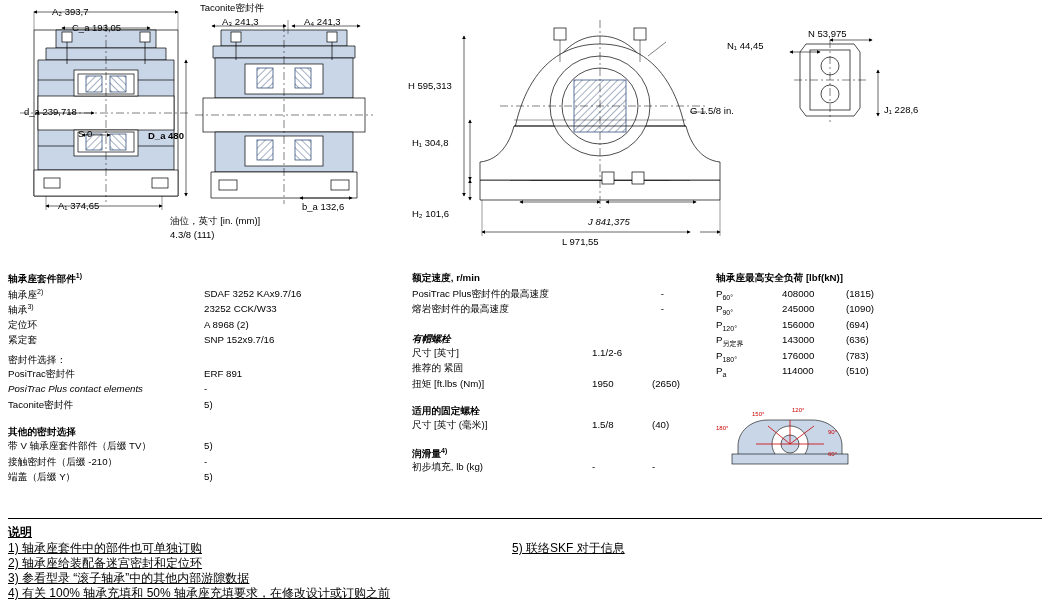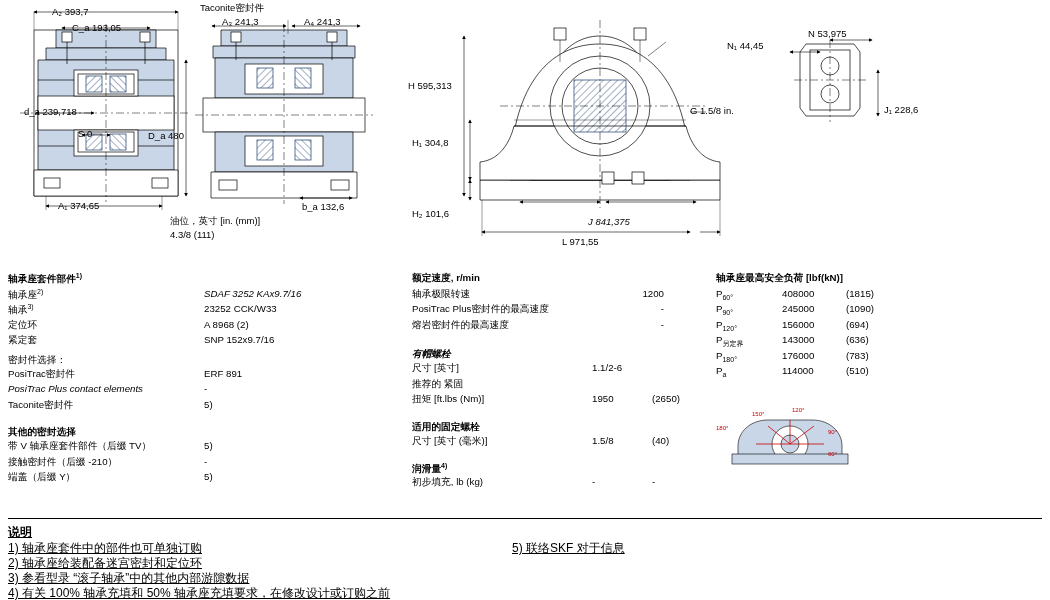--- a/index.html
+++ b/index.html
@@ -219,21 +219,21 @@
       <line x1="830" y1="40" x2="872" y2="40" marker-start="url(#arrS)" marker-end="url(#arr)"></line>
       <line x1="878" y1="70" x2="878" y2="116" marker-start="url(#arrS)" marker-end="url(#arr)"></line>
     </g>
   </g>
 </svg>
 
 <div class="abs lbl" style="left:52px;top:6px;">A₂ 393,7</div>
 <div class="abs lbl" style="left:72px;top:22px;">C_a 193,05</div>
 <div class="abs lbl" style="left:24px;top:106px;">d_a 239,718</div>
 <div class="abs lbl" style="left:78px;top:128px;">S 0</div>
-<div class="abs lbl" style="left:148px;top:130px;">D_a 480</div>
+<div class="abs lbl" style="left:148px;top:130px;font-weight:bold;">D_a 480</div>
 <div class="abs lbl" style="left:58px;top:200px;">A₁ 374,65</div>
 
 <div class="abs lbl" style="left:200px;top:2px;">Taconite密封件</div>
 <div class="abs lbl" style="left:222px;top:16px;">A₃ 241,3</div>
 <div class="abs lbl" style="left:304px;top:16px;">A₄ 241,3</div>
 <div class="abs lbl" style="left:302px;top:201px;">b_a 132,6</div>
 <div class="abs lbl" style="left:170px;top:215px;">油位，英寸 [in. (mm)]</div>
 <div class="abs lbl" style="left:170px;top:229px;">4.3/8        (111)</div>
 
 <div class="abs lbl" style="left:408px;top:80px;">H 595,313</div>
@@ -248,21 +248,21 @@
 <div class="abs lbl" style="left:884px;top:104px;">J₁ 228,6</div>
 
 </div>
 
 <div class="tbl" style="left:8px;top:272px;width:370px;">
   <div class="row hdr">
     <span class="c1"><span>轴承座套件部件</span><span class="sup">1)</span></span>
   </div>
   <div class="row">
     <span class="c1"><span>轴承座</span><span class="sup">2)</span></span>
-    <span class="c2" style="left:196px;font-style:italic;">SDAF 3252 KAx9.7/16</span>
+    <span class="c2" style="left:196px;">SDAF 3252 KAx9.7/16</span>
   </div>
   <div class="row">
     <span class="c1"><span>轴承</span><span class="sup">3)</span></span>
     <span class="c2" style="left:196px;">23252 CCK/W33</span>
   </div>
   <div class="row">
     <span class="c1">定位环</span>
     <span class="c2" style="left:196px;">A 8968 (2)</span>
   </div>
   <div class="row">
@@ -297,24 +297,20 @@
   </div>
   <div class="row">
     <span class="c1">端盖（后缀 Y）</span>
     <span class="c2" style="left:196px;">5)</span>
   </div>
 </div>
 
 <div class="tbl" style="left:412px;top:272px;width:300px;">
   <div class="row hdr">
     <span class="c1">额定速度, r/min</span>
-  </div>
-  <div class="row">
-    <span class="c1">轴承极限转速</span>
-    <span class="c2" style="left:212px;text-align:right;width:40px;">1200</span>
   </div>
   <div class="row">
     <span class="c1">PosiTrac Plus密封件的最高速度</span>
     <span class="c2" style="left:212px;text-align:right;width:40px;">-</span>
   </div>
   <div class="row">
     <span class="c1">熔岩密封件的最高速度</span>
     <span class="c2" style="left:212px;text-align:right;width:40px;">-</span>
   </div>
   <div class="row hdr" style="height:28px;">

